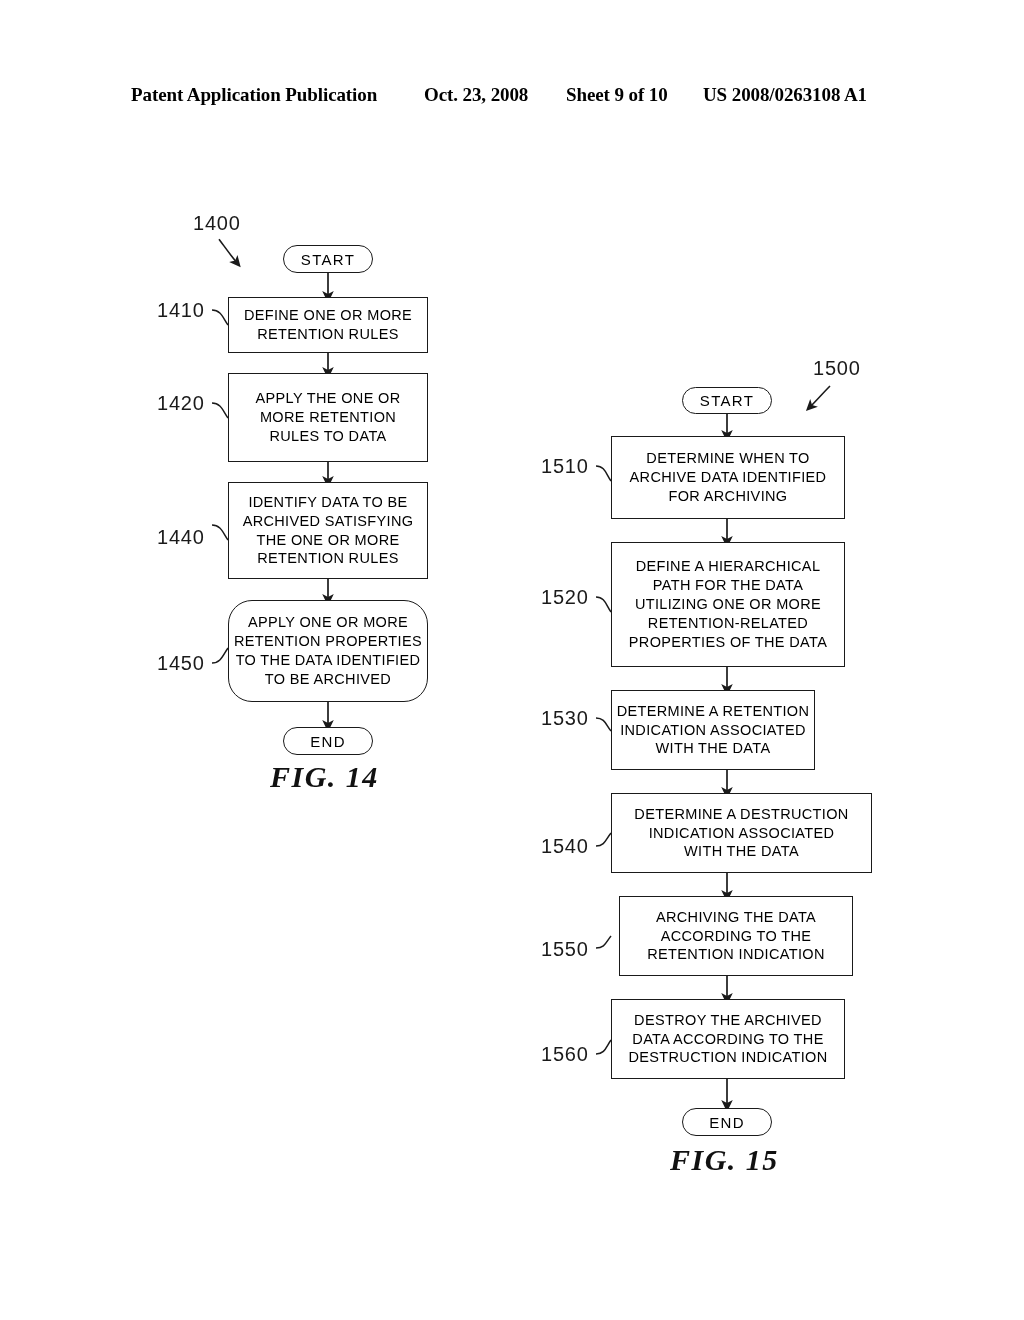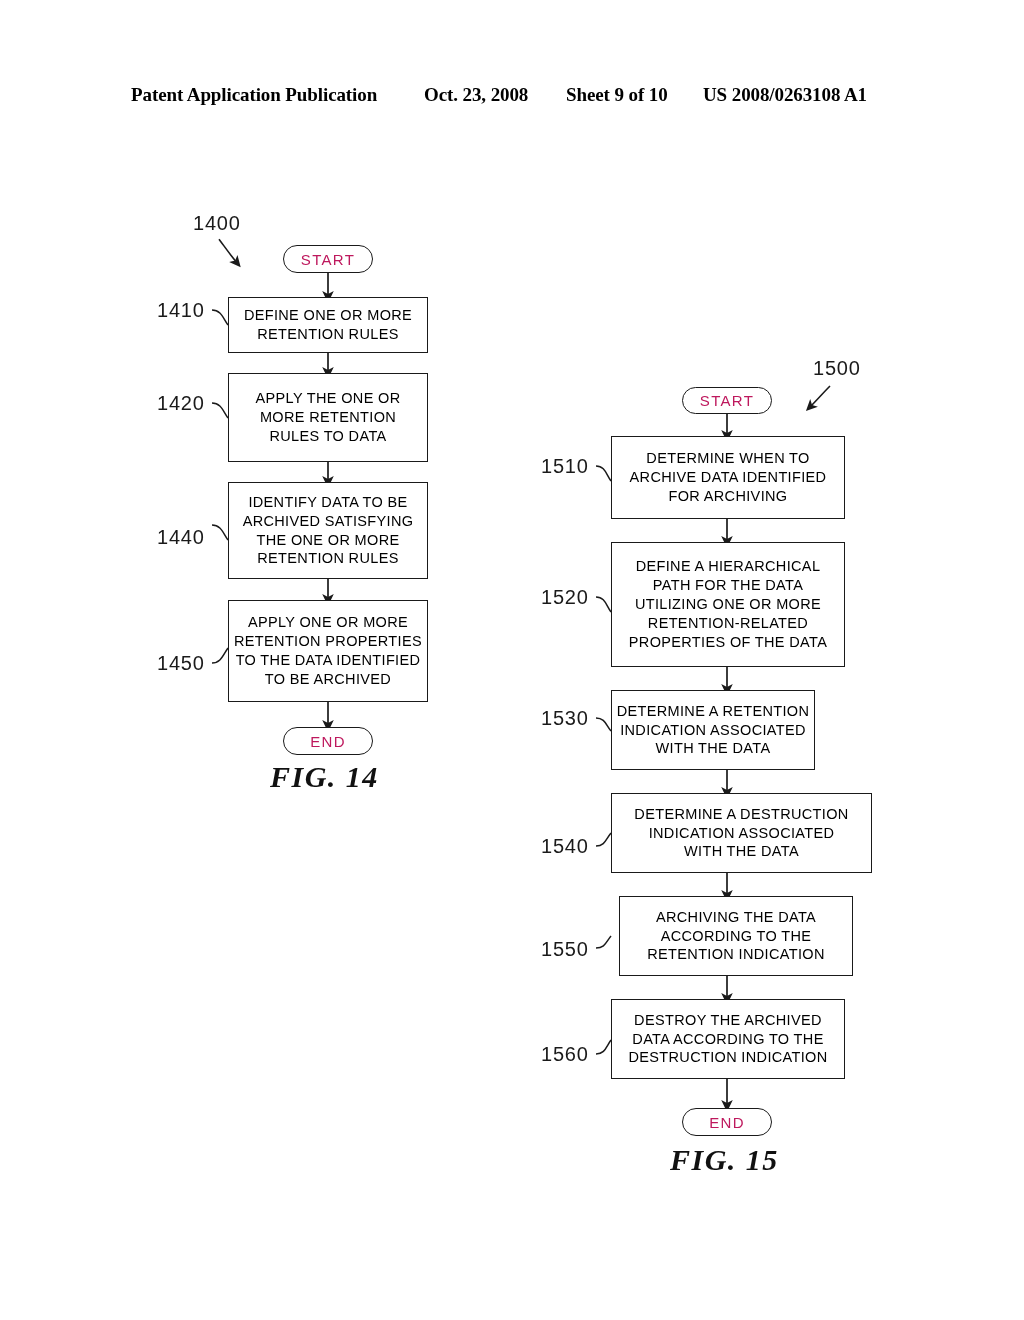--- a/index.html
+++ b/index.html
@@ -70,21 +70,21 @@
     box-sizing: border-box;
     background: #ffffff;
     border: 1.9px solid #1a1a1a;
     border-radius: 22px;
     display: flex;
     align-items: center;
     justify-content: center;
     font-family: "Liberation Sans", sans-serif;
     font-size: 15px;
     letter-spacing: 1.3px;
-    color: #be185d;
+    color: #000000;
   }
 
   
   .refnum {
     position: absolute;
     font-family: "Liberation Sans", sans-serif;
     font-size: 20px;
     letter-spacing: 0.8px;
     color: #1a1a1a;
     white-space: nowrap;
@@ -201,21 +201,21 @@
 <div class="node" style="left:228px; top:482px; width:200px; height:97px;">
   <span class="lines">
     <span class="ln">IDENTIFY DATA TO BE</span>
     <span class="ln">ARCHIVED SATISFYING</span>
     <span class="ln">THE ONE OR MORE</span>
     <span class="ln">RETENTION RULES</span>
   </span>
 </div>
 
 <div class="refnum" style="left:157px; top:652px;">1450</div>
-<div class="node" style="left:228px; top:600px; width:200px; height:102px;">
+<div class="node" style="left:228px; top:600px; width:200px; height:102px;border-radius:24px;">
   <span class="lines">
     <span class="ln">APPLY ONE OR MORE</span>
     <span class="ln">RETENTION PROPERTIES</span>
     <span class="ln">TO THE DATA IDENTIFIED</span>
     <span class="ln">TO BE ARCHIVED</span>
   </span>
 </div>
 
 <div class="terminal" style="left:283px; top:727px; width:90px; height:28px;">
   <span>END</span>

